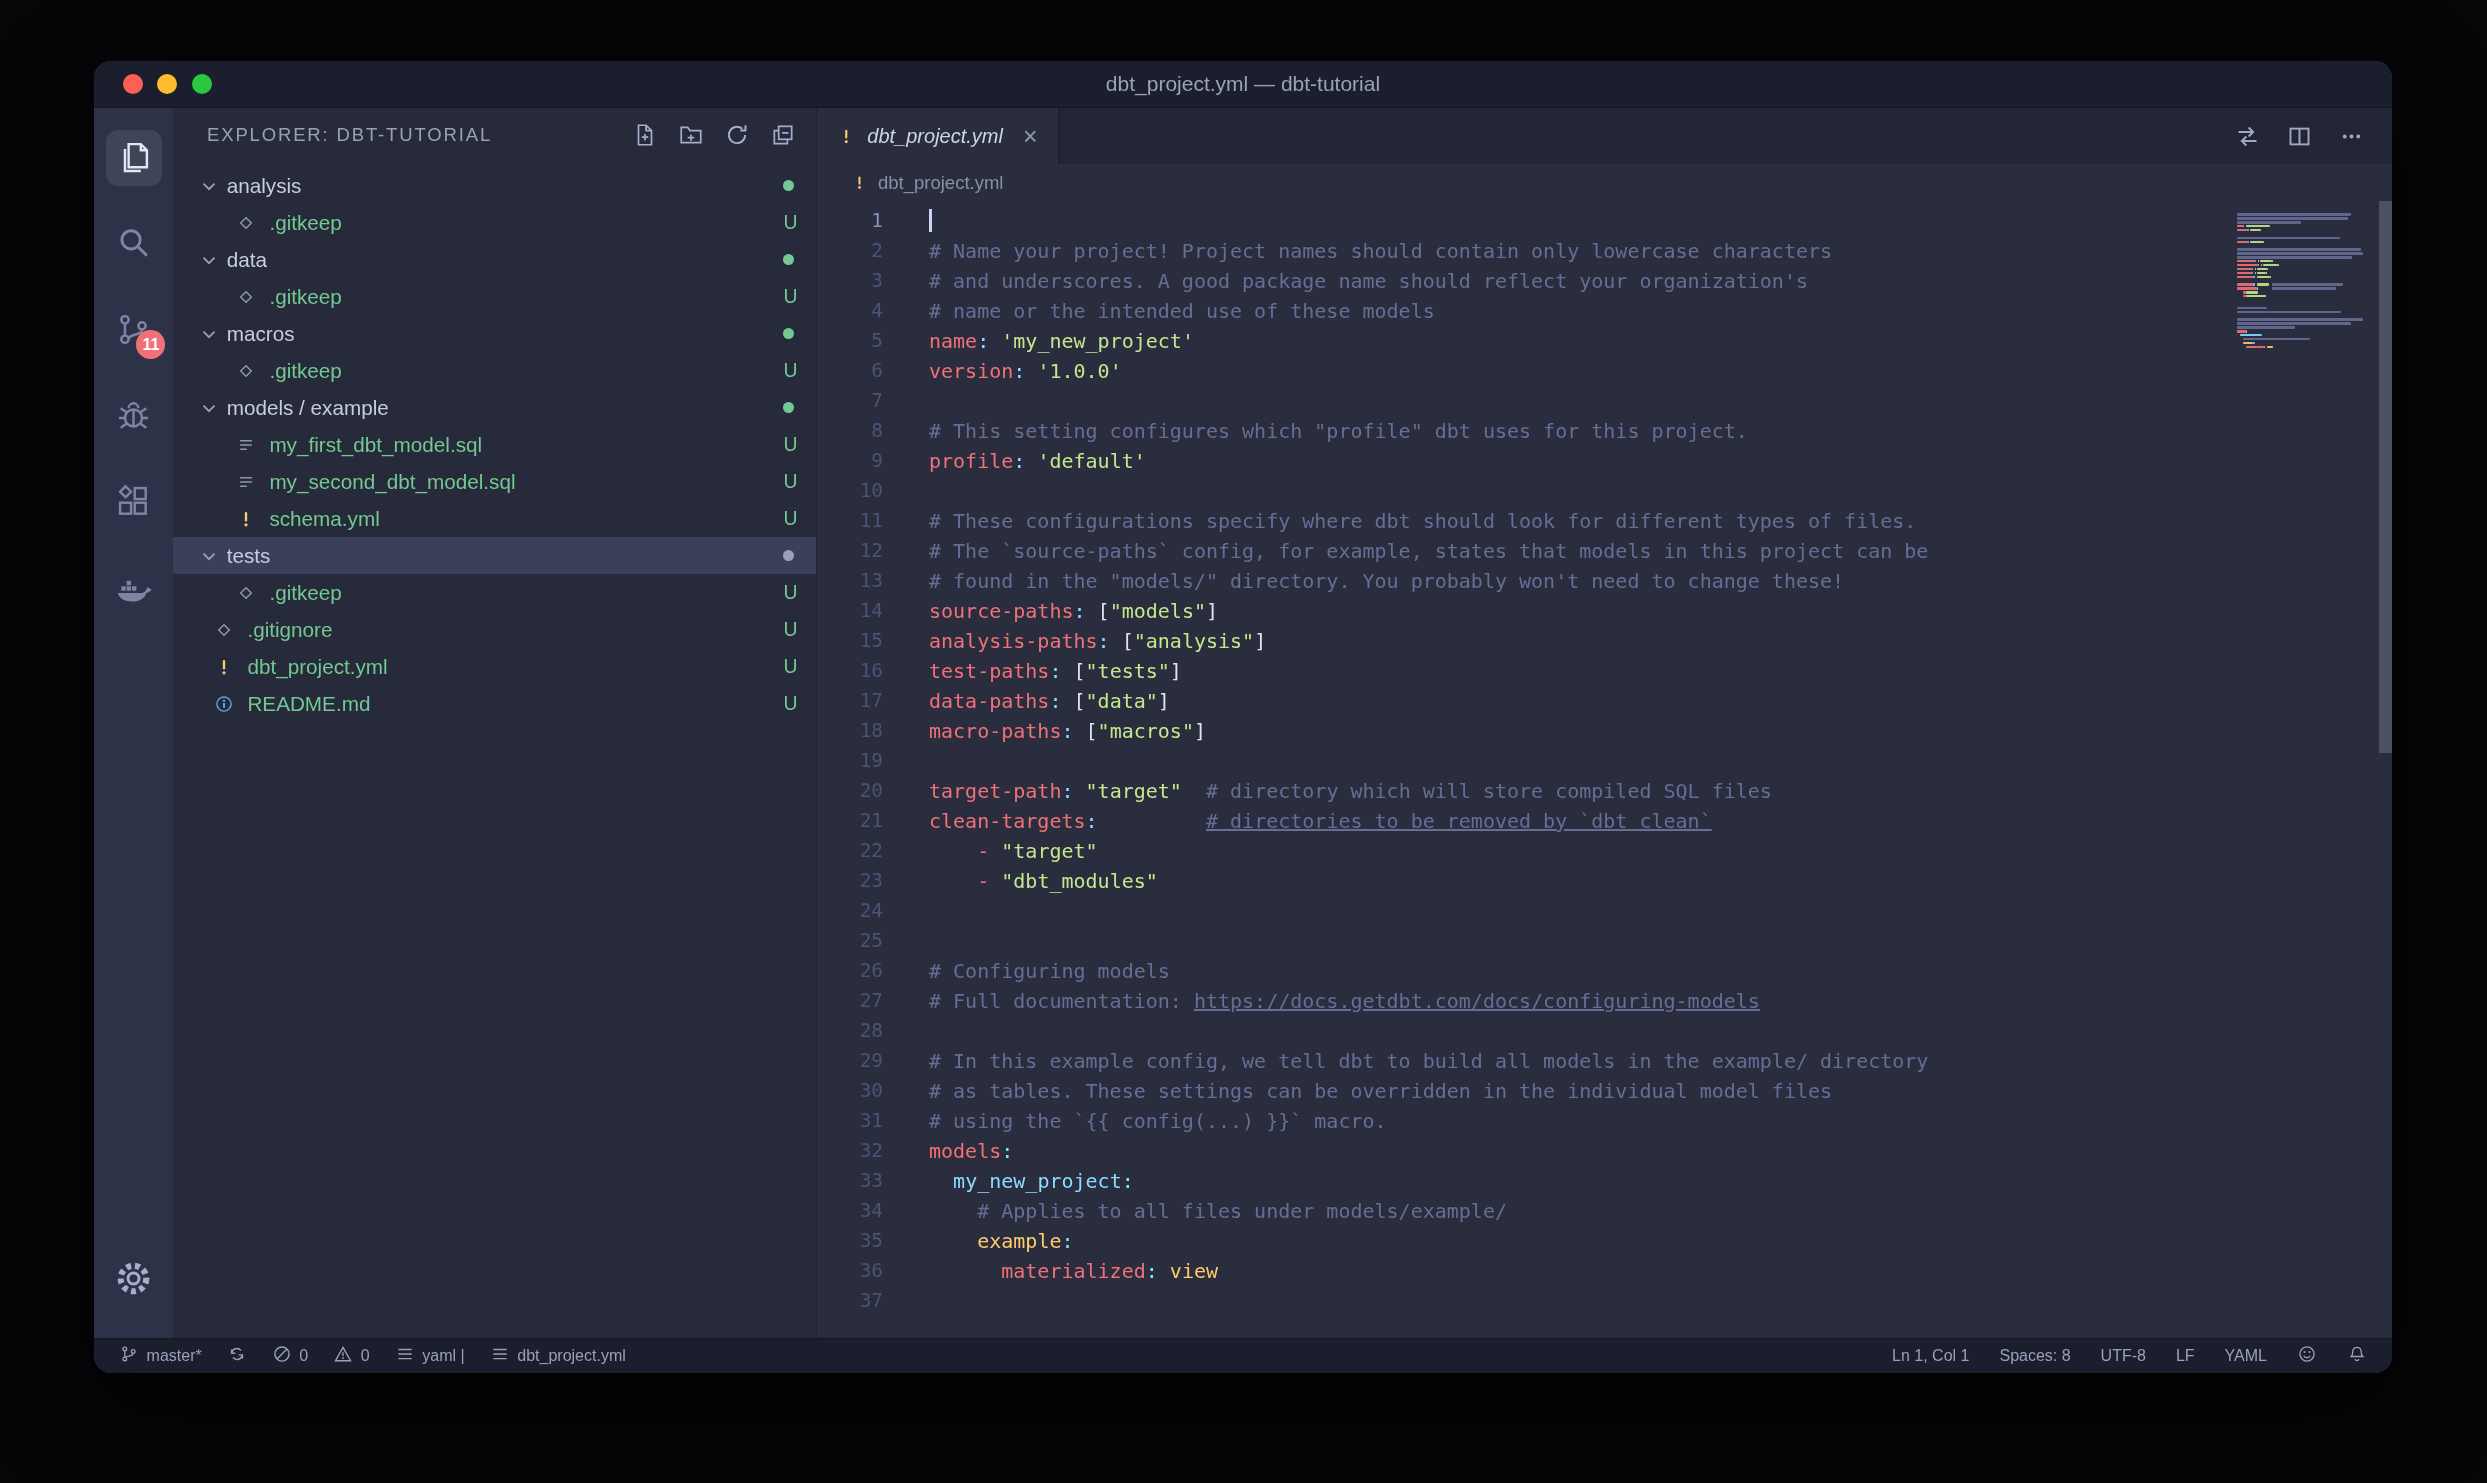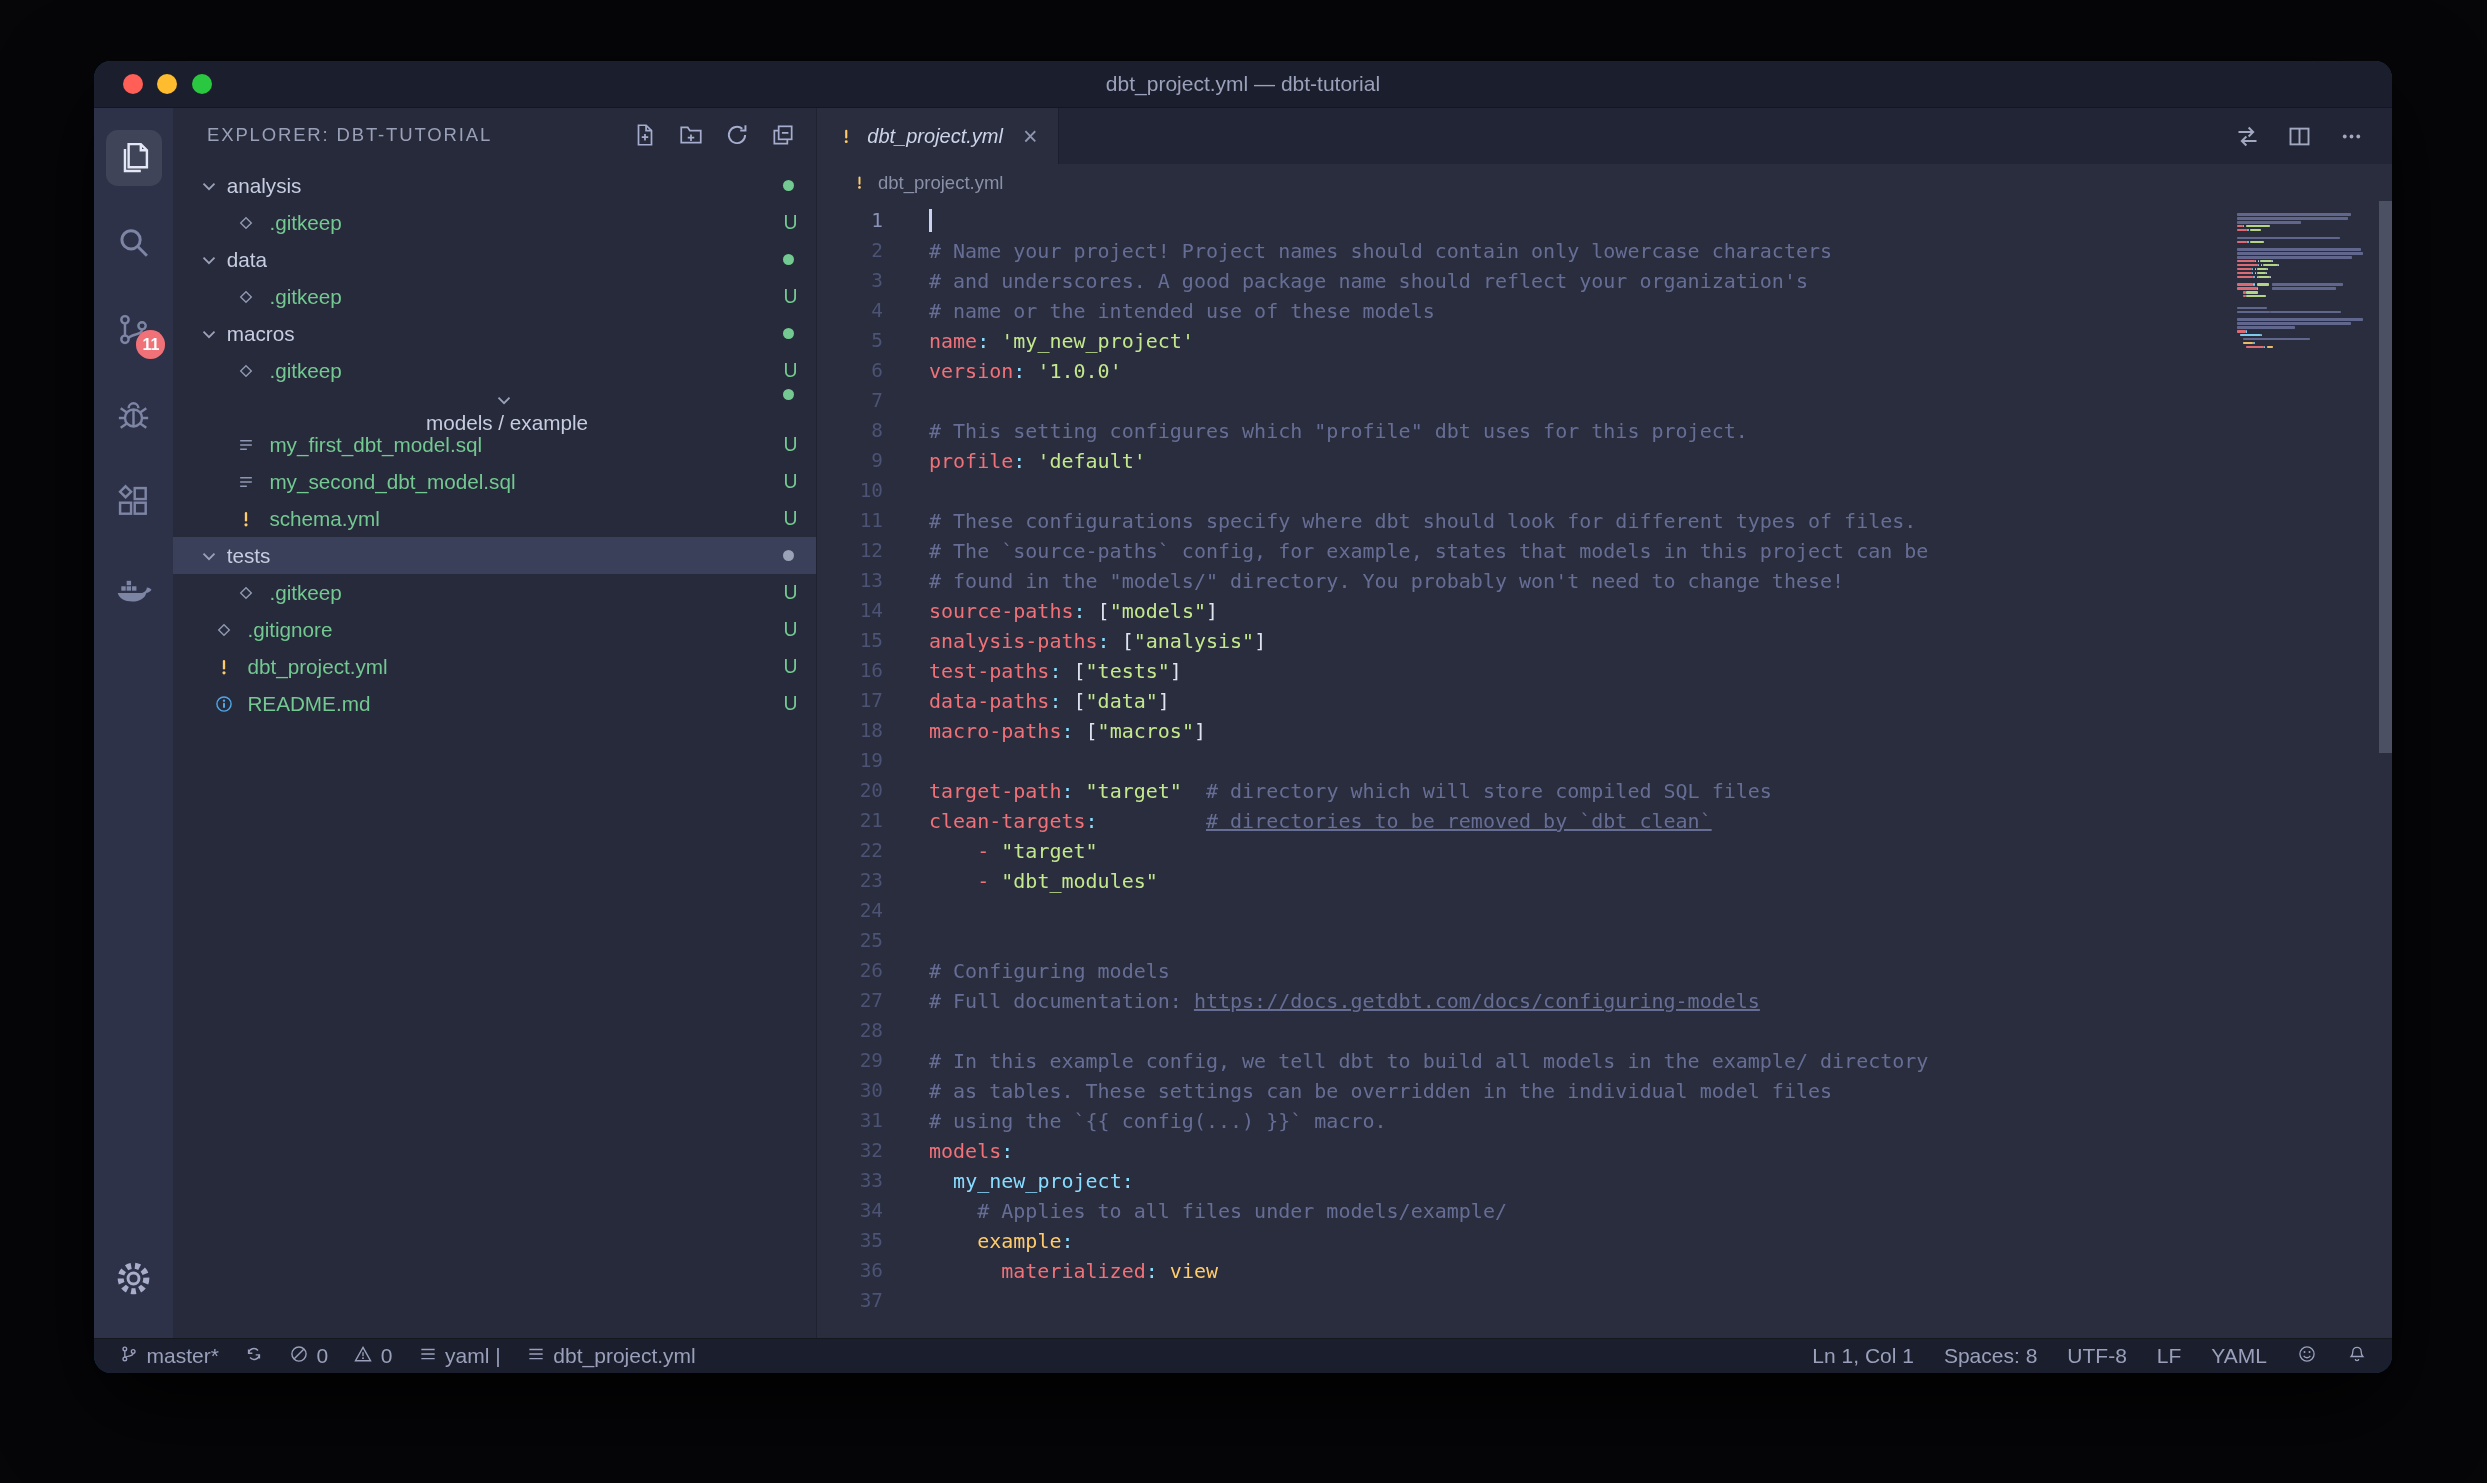--- a/index.html
+++ b/index.html
@@ -61,21 +61,21 @@
   .ln{width:66px;text-align:right;color:#4c5374;flex:0 0 auto;font-size:19.4px;}
   .line.cur .ln{color:#8a93b8;}
   .code{margin-left:46px;white-space:pre;}
   .code .u{text-decoration:underline;}
   .caret{display:inline-block;width:2.5px;height:23px;background:#c9d2ef;vertical-align:-4.2px;}
   .minimap{position:absolute;top:8.4px;right:18.5px;width:137px;}
   .mm-line{position:relative;height:3.9px;}
   .mm-bar{position:absolute;top:0;height:2.5px;border-radius:0.8px;opacity:.9;}
   .vscroll{position:absolute;top:0;right:0;width:12.6px;height:552px;background:rgba(140,146,170,.35);}
   
-  .statusbar{height:34px;background:#1b1e2c;display:flex;align-items:center;padding:0 25px;color:#9aa0bb;font-size:21px;flex:0 0 auto;border-top:0.8px solid #15171f;}
+  .statusbar{height:34px;background:#1b1e2c;display:flex;align-items:center;padding:0 25px;color:#9aa0bb;font-size:16px;flex:0 0 auto;border-top:0.8px solid #15171f;}
   .sb-left{display:flex;align-items:center;gap:25px;}
   .sb-right{margin-left:auto;display:flex;align-items:center;gap:30px;}
   .sitem{display:flex;align-items:center;gap:7.6px;cursor:pointer;}
   .sitem svg{width:20px;height:20px;}
 </style>
 </head>
 <body>
 
 <div class="stage">
   <div class="window">
@@ -279,21 +279,21 @@
             </div>
             <div class="row" style="padding-left: 61px;">
               <span class="ficon git-icon">
                 <svg viewBox="0 0 24 24">
                   <rect x="7.5" y="7.5" width="9" height="9" transform="rotate(45 12 12)" fill="none" stroke="currentColor" stroke-width="1.7"></rect>
                 </svg>
               </span>
               <span class="flabel untracked">.gitkeep</span>
               <span class="gitbadge">U</span>
             </div>
-            <div class="row" style="padding-left: 25px; flex-direction: column;">
+            <div class="row" style="padding-left: 25px;">
               <span class="chev">
                 <svg viewBox="0 0 24 24">
                   <path d="M6 9.5l6 6 6-6" fill="none" stroke="currentColor" stroke-width="2"></path>
                 </svg>
               </span>
               <span class="flabel">models / example</span>
               <span class="dot green"></span>
             </div>
             <div class="row" style="padding-left: 61px;">
               <span class="ficon sql-icon">

